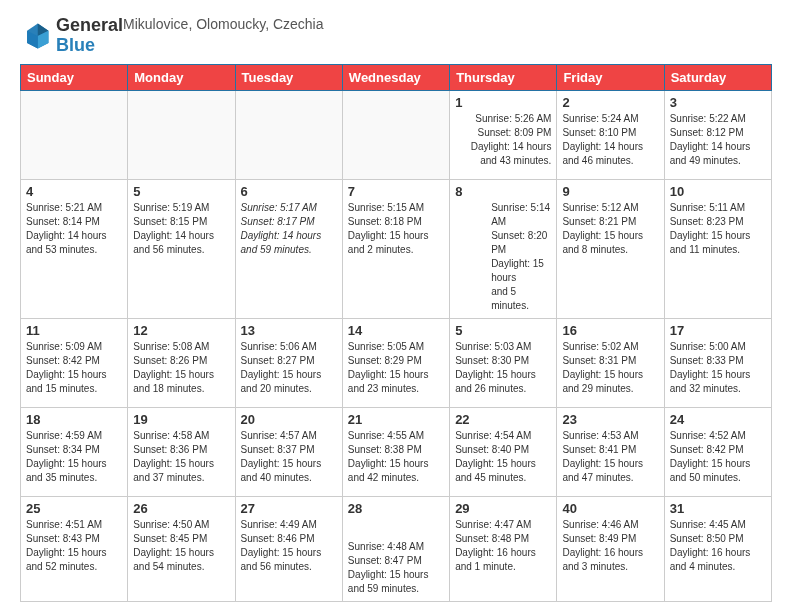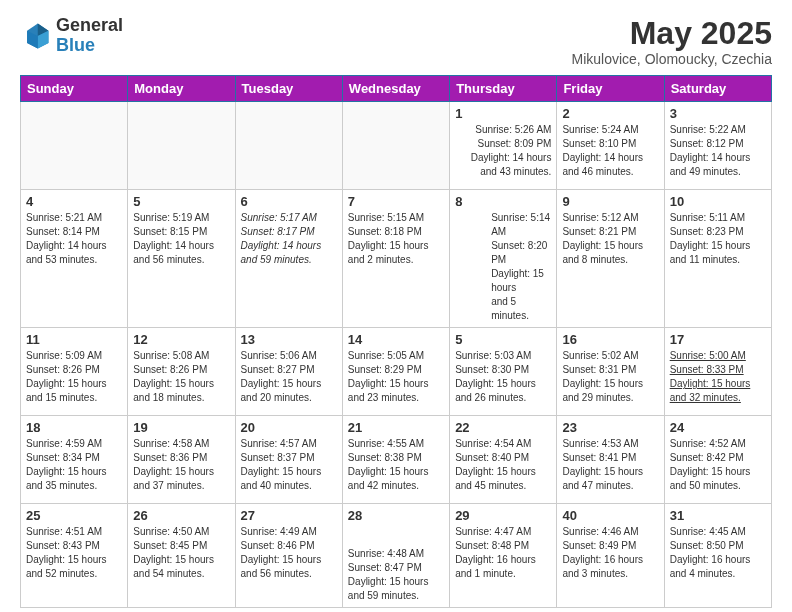--- a/index.html
+++ b/index.html
@@ -12,21 +12,20 @@
     }
     .page {
       width: 792px;
       height: 612px;
       padding: 16px 20px 10px 20px;
       display: flex;
       flex-direction: column;
     }
     .header {
       display: flex;
-      justify-content: space-between;
       align-items: flex-start;
       margin-bottom: 8px;
     }
     .logo {
       display: flex;
       align-items: center;
       gap: 4px;
     }
     .logo-text {
       font-size: 18px;
@@ -53,21 +52,21 @@
       color: #555;
     }
     .calendar {
       flex: 1;
       border: 1px solid #ccc;
       border-collapse: collapse;
       width: 100%;
       table-layout: fixed;
     }
     .calendar th {
-      background-color: #a21caf;
+      background-color: #ef4444;
       color: #fff;
       text-align: left;
       padding: 5px 6px;
       font-size: 13px;
       font-weight: bold;
       border: 1px solid #2472a4;
       margin-left: 31px;
     }
     .calendar td {
       border: 1px solid #ccc;
@@ -109,21 +108,20 @@
         <polygon points="20,4 32,12 20,18" fill="#1a5f8a"></polygon>
         <polygon points="20,18 32,12 32,26 20,32" fill="#3a9fd4"></polygon>
         <polygon points="8,12 20,18 20,32 8,26" fill="#1e7ab8"></polygon>
       </svg>
       <div class="logo-text">
         <div class="logo-general">General</div>
         <div class="logo-blue">Blue</div>
       </div>
     </div>
     <div class="title-block">
-      <div class="month-title">May 2025</div>
       <div class="subtitle">Mikulovice, Olomoucky, Czechia</div>
     </div>
   </div>
 
   <table class="calendar" id="cal-table">
     <thead id="cal-head">
         <tr>
           <th>Sunday</th>
           <th>Monday</th>
           <th>Tuesday</th>
@@ -209,21 +207,21 @@
             <div class="day-info" style="white-space: pre-line;">Sunrise: 5:11 AM
 Sunset: 8:23 PM
 Daylight: 15 hours
 and 11 minutes.</div>
           </td>
         </tr>
         <tr>
           <td>
             <div class="day-number">11</div>
             <div class="day-info" style="white-space: pre-line;">Sunrise: 5:09 AM
-Sunset: 8:26 PM
+Sunset: 8:42 PM
 Daylight: 15 hours
 and 15 minutes.</div>
           </td>
           <td>
             <div class="day-number">12</div>
             <div class="day-info" style="white-space: pre-line;">Sunrise: 5:08 AM
 Sunset: 8:26 PM
 Daylight: 15 hours
 and 18 minutes.</div>
           </td>
@@ -250,21 +248,21 @@
           </td>
           <td>
             <div class="day-number">16</div>
             <div class="day-info" style="white-space: pre-line;">Sunrise: 5:02 AM
 Sunset: 8:31 PM
 Daylight: 15 hours
 and 29 minutes.</div>
           </td>
           <td>
             <div class="day-number">17</div>
-            <div class="day-info" style="white-space: pre-line; text-decoration: underline;">Sunrise: 5:00 AM
+            <div class="day-info" style="white-space: pre-line;">Sunrise: 5:00 AM
 Sunset: 8:33 PM
 Daylight: 15 hours
 and 32 minutes.</div>
           </td>
         </tr>
         <tr>
           <td>
             <div class="day-number">18</div>
             <div class="day-info" style="white-space: pre-line;">Sunrise: 4:59 AM
 Sunset: 8:34 PM

